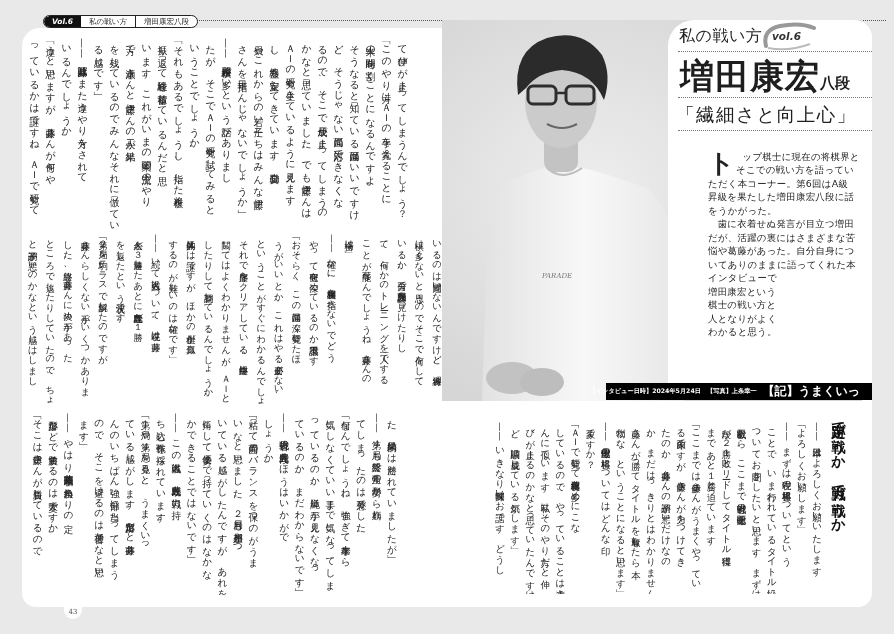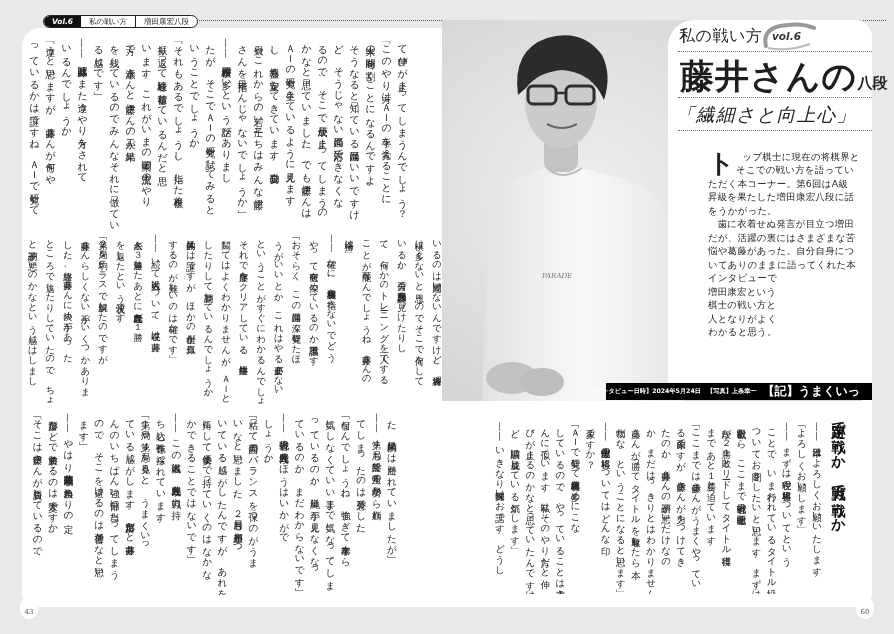--- a/index.html
+++ b/index.html
@@ -2,39 +2,39 @@
 <html><head>
 <meta charset="utf-8">
 <style>
   html,body{margin:0;padding:0;}
   body{width:894px;height:634px;background:#e8e9e8;position:relative;overflow:hidden;
        font-family:"DejaVu Serif","Liberation Serif",serif;color:#1e1e1e;}
   .abs{position:absolute;}
   .page-left{left:22px;top:28px;width:430px;height:579px;background:#fff;border-radius:18px 0 0 14px;}
   .page-right{left:452px;top:20px;width:420px;height:587px;background:#fff;border-radius:0 18px 14px 0;}
   .tab{width:18px;height:22px;background:#fff;border-radius:9px;top:597px;
-       font-family:"DejaVu Serif",serif;font-size:7px;color:#555;text-align:center;line-height:30px;}
+       font-family:"DejaVu Serif",serif;font-size:7px;color:#555;text-align:center;line-height:30px;margin-left:44px;}
   .hdr-line{left:186px;top:20px;width:700px;border-top:1px dotted #555;height:0;}
   .hdr{left:43px;top:15px;height:11px;border:1px solid #222;border-radius:7px;display:flex;align-items:center;
        background:#fff;font-family:"DejaVu Sans",sans-serif;font-size:7.5px;overflow:hidden;}
   .hdr .vol{background:#111;color:#fff;font-weight:bold;font-style:italic;padding:0 8px;height:100%;
             display:flex;align-items:center;border-radius:6px 0 0 6px;}
   .hdr .s{padding:0 8px;}
   .hdr .sep{width:1px;height:100%;background:#222;}
   .photo{left:442px;top:20px;width:420px;height:381px;overflow:hidden;
          background:linear-gradient(90deg,#d4d4d4 0%,#e6e6e6 45%,#e0e0e0 100%);}
   .title-panel{left:668px;top:20px;width:204px;height:363px;background:#fff;border-radius:26px 18px 0 0;}
   .dots{height:0;border-top:1px dotted #777;}
   .t-series{left:679px;top:26px;font-size:16px;letter-spacing:0.5px;white-space:nowrap;}
   .t-vol{left:760px;top:22px;width:56px;height:30px;}
   .t-vol span{position:absolute;left:12px;top:8px;font-family:"DejaVu Sans",sans-serif;font-size:10.5px;
               font-weight:bold;font-style:italic;color:#333;}
   .t-name{left:680px;top:54px;font-size:34px;font-weight:bold;white-space:nowrap;letter-spacing:1px;}
   .t-name .rank{font-size:15px;letter-spacing:0;}
-  .t-sub{left:676px;top:102px;font-family:"DejaVu Sans",sans-serif;font-size:18.5px;letter-spacing:1.5px;white-space:nowrap;font-style:italic;}
+  .t-sub{left:676px;top:102px;font-family:"DejaVu Sans",sans-serif;font-size:18.5px;letter-spacing:1.5px;white-space:nowrap;}
   .lead{left:708px;top:136px;width:150px;font-family:"DejaVu Sans",sans-serif;font-size:9.4px;
         line-height:13.5px;letter-spacing:0.3px;white-space:pre;color:#222;}
   .lead .dropcap{float:left;width:28px;height:27px;font-size:26px;font-weight:bold;line-height:27px;}
   .caption{left:606px;top:383px;width:266px;height:17px;background:#000;color:#fff;display:flex;
            align-items:center;justify-content:flex-end;padding-right:12px;box-sizing:border-box;
            font-family:"DejaVu Sans",sans-serif;white-space:nowrap;}
   .caption .small{font-size:6.2px;font-weight:bold;margin-right:6px;}
   .caption .big{font-size:12px;font-weight:bold;}
   .vtext{writing-mode:vertical-rl;white-space:pre;overflow:hidden;color:#222;
          font-family:"DejaVu Serif","Liberation Serif",serif;}
@@ -175,21 +175,21 @@
 <div class="abs t-series">私の戦い方</div>
 <div class="abs t-vol">
   <svg width="56" height="30" viewBox="0 0 56 30">
     <path d="M6 24 Q2 8 20 4 Q40 0 54 6" fill="none" stroke="#999" stroke-width="4" stroke-linecap="round"></path>
     <path d="M8 26 Q28 30 50 22" fill="none" stroke="#bbb" stroke-width="2"></path>
   </svg>
   <span>vol.6</span>
 </div>
 <div class="abs dots" style="left:678px;top:51px;width:194px;"></div>
 <div class="abs t-name">
-  <span>藤井さんの</span><span class="rank">八段</span>
+  <span>増田康宏</span><span class="rank">八段</span>
 </div>
 <div class="abs dots" style="left:678px;top:97px;width:194px;"></div>
 <div class="abs t-sub">「繊細さと向上心」</div>
 <div class="abs dots" style="left:678px;top:130px;width:194px;"></div>
 
 <div class="abs lead">
   <span class="dropcap">ト</span><span>ップ棋士に現在の将棋界と
 そこでの戦い方を語ってい
 ただく本コーナー。第6回はA級
 昇級を果たした増田康宏八段に話

